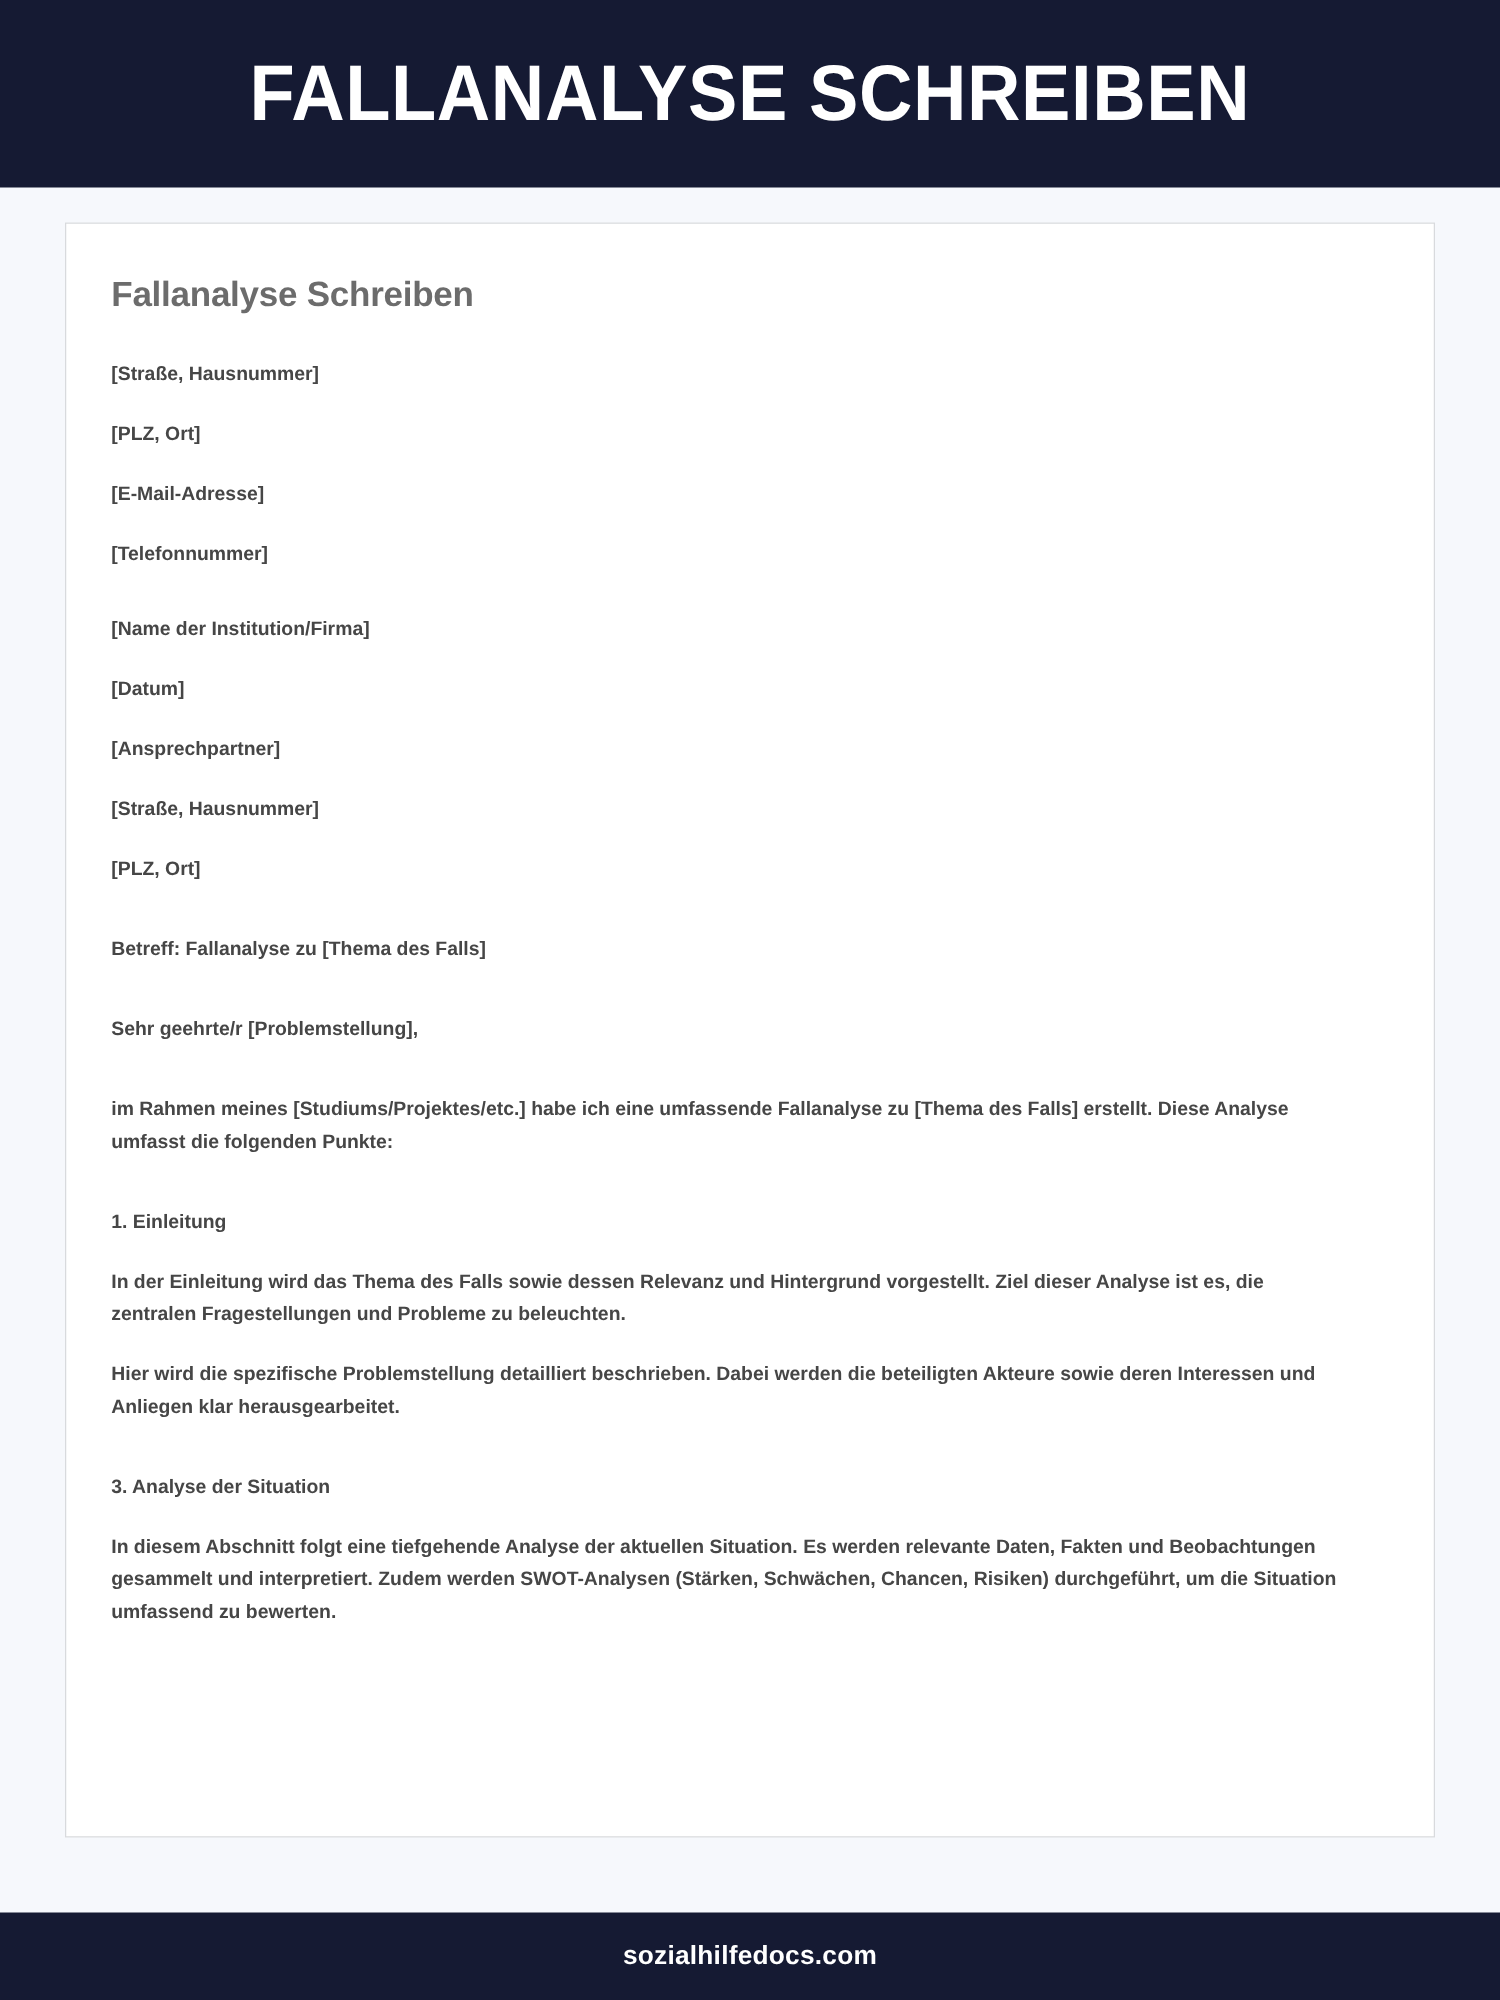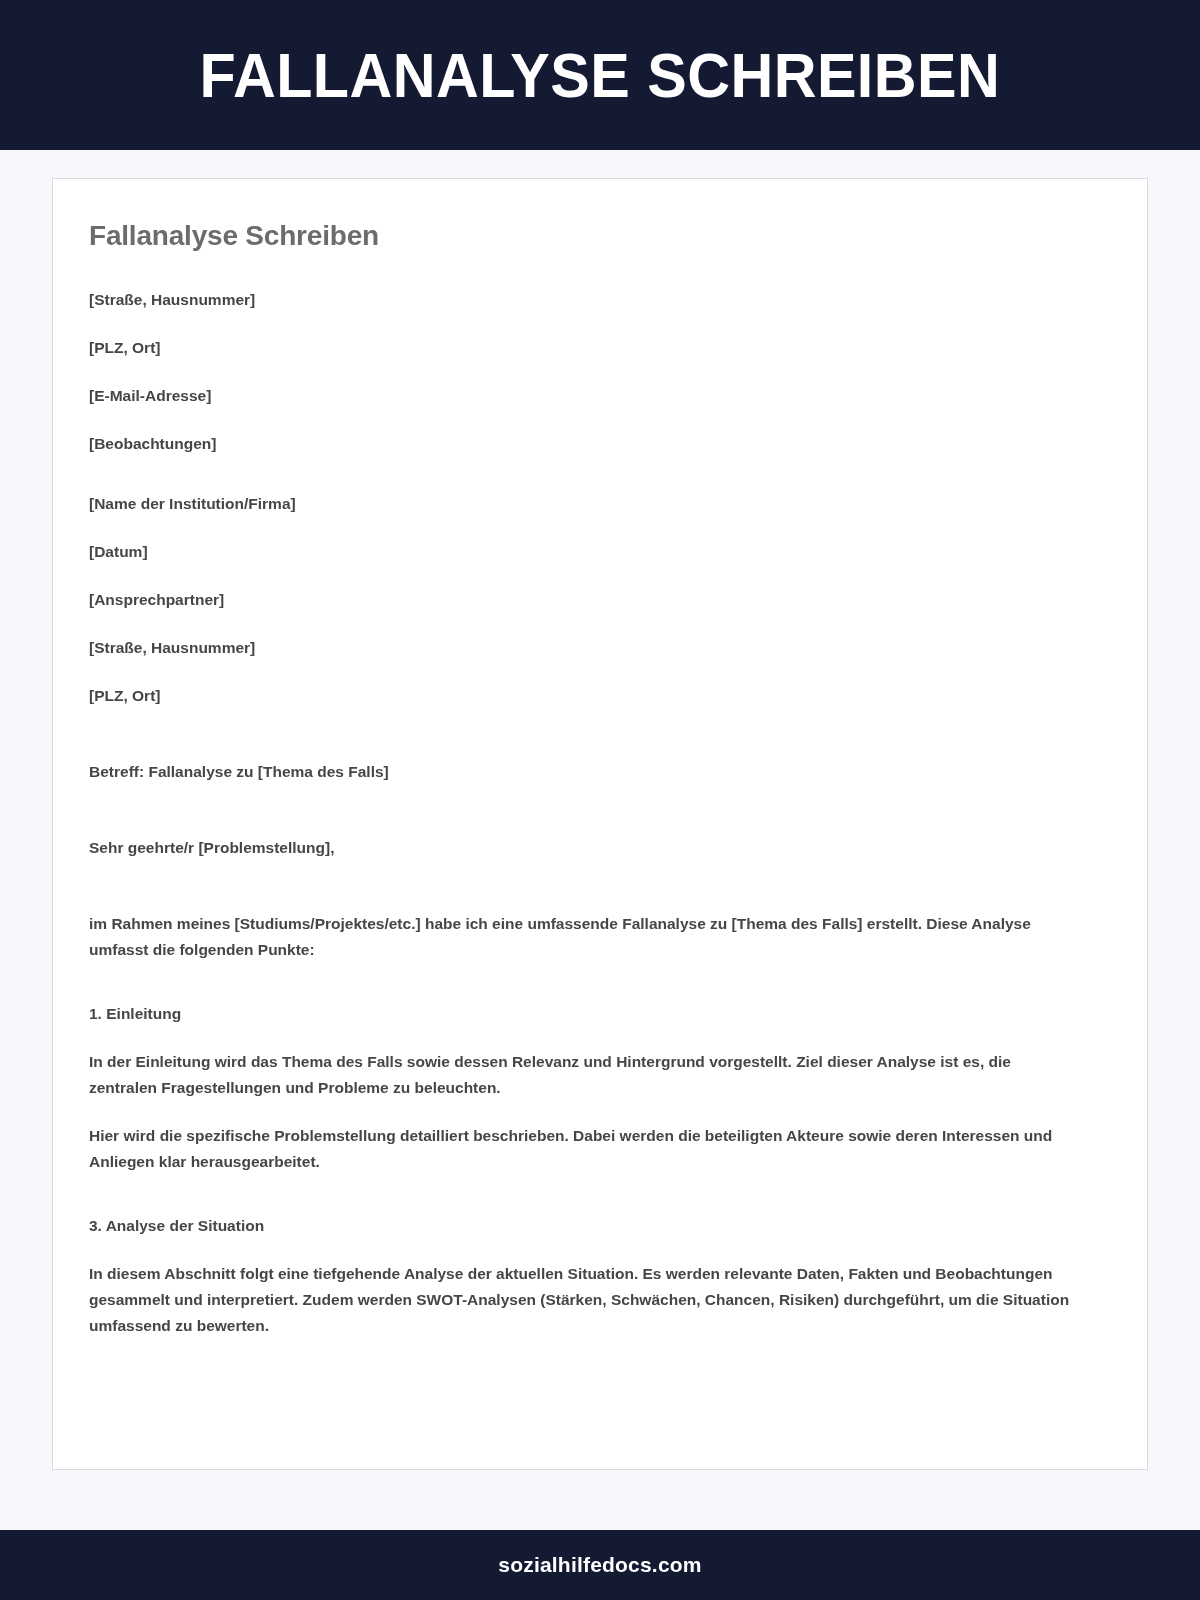--- a/index.html
+++ b/index.html
@@ -59,21 +59,21 @@
 
   .doc-line {
     color: #464646;
     font-size: 15.5px;
     font-weight: 700;
     line-height: 26px;
     margin: 0 0 22px 0;
     max-width: 986px;
   }
   .doc-line.gap-block { margin-top: 34px; }
-  .doc-line.gap-large { margin-top: 50px; }
+  .doc-line.gap-large { margin-top: 38px; }
   .doc-line.section-head { margin-top: 38px; margin-bottom: 22px; }
   .doc-line.para { margin-bottom: 22px; }
   .doc-line:last-child { margin-bottom: 0; }
 
   
   .footer {
     width: 100%;
     height: 70px;
     background: #151a33;
     display: flex;
@@ -96,21 +96,21 @@
 </header>
 
 <main class="page">
   <article class="card">
 
     <h2 class="doc-title">Fallanalyse Schreiben</h2>
 
     <p class="doc-line">[Straße, Hausnummer]</p>
     <p class="doc-line">[PLZ, Ort]</p>
     <p class="doc-line">[E-Mail-Adresse]</p>
-    <p class="doc-line">[Beobachtungen]</p>
+    <p class="doc-line">[Telefonnummer]</p>
     <p class="doc-line gap-block">[Name der Institution/Firma]</p>
 
     <p class="doc-line">[Datum]</p>
     <p class="doc-line">[Ansprechpartner]</p>
     <p class="doc-line">[Straße, Hausnummer]</p>
     <p class="doc-line">[PLZ, Ort]</p>
 
     <p class="doc-line gap-large">Betreff: Fallanalyse zu [Thema des Falls]</p>
 
     <p class="doc-line gap-large">Sehr geehrte/r [Problemstellung],</p>

